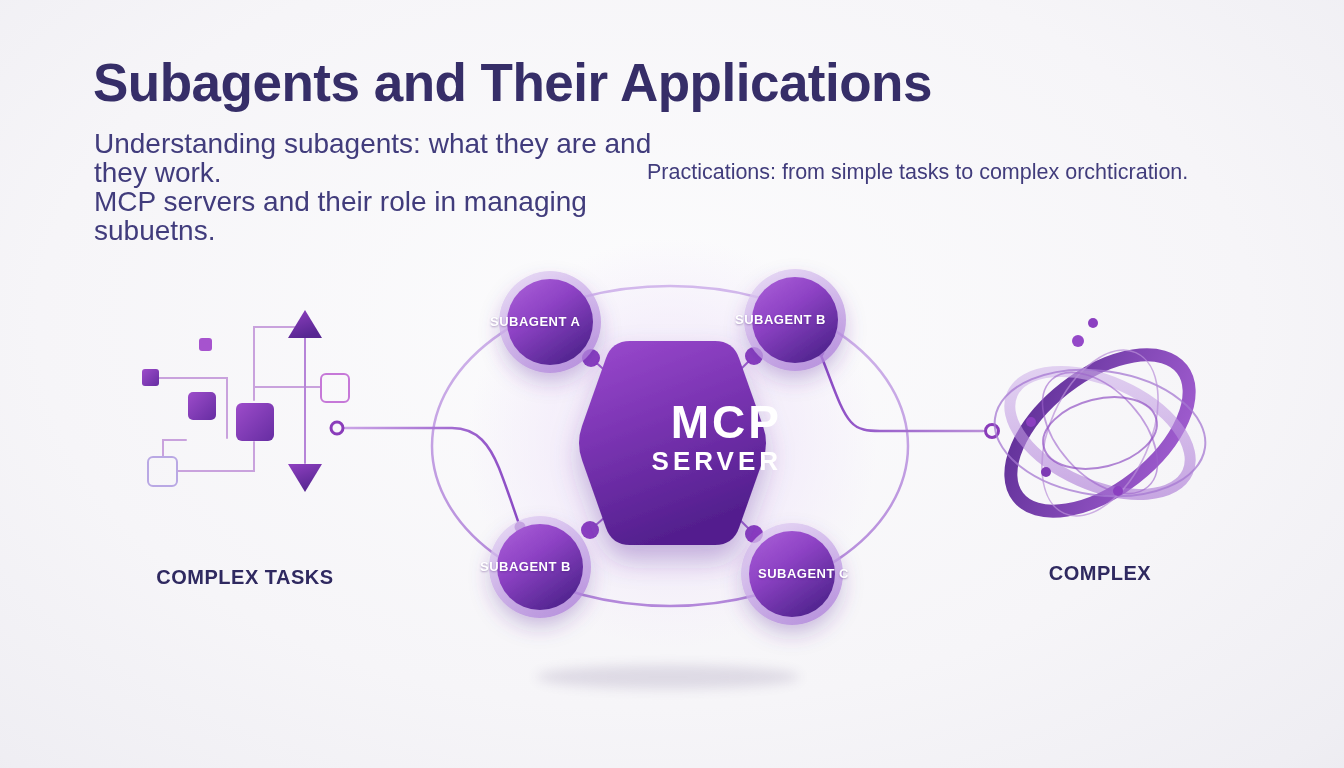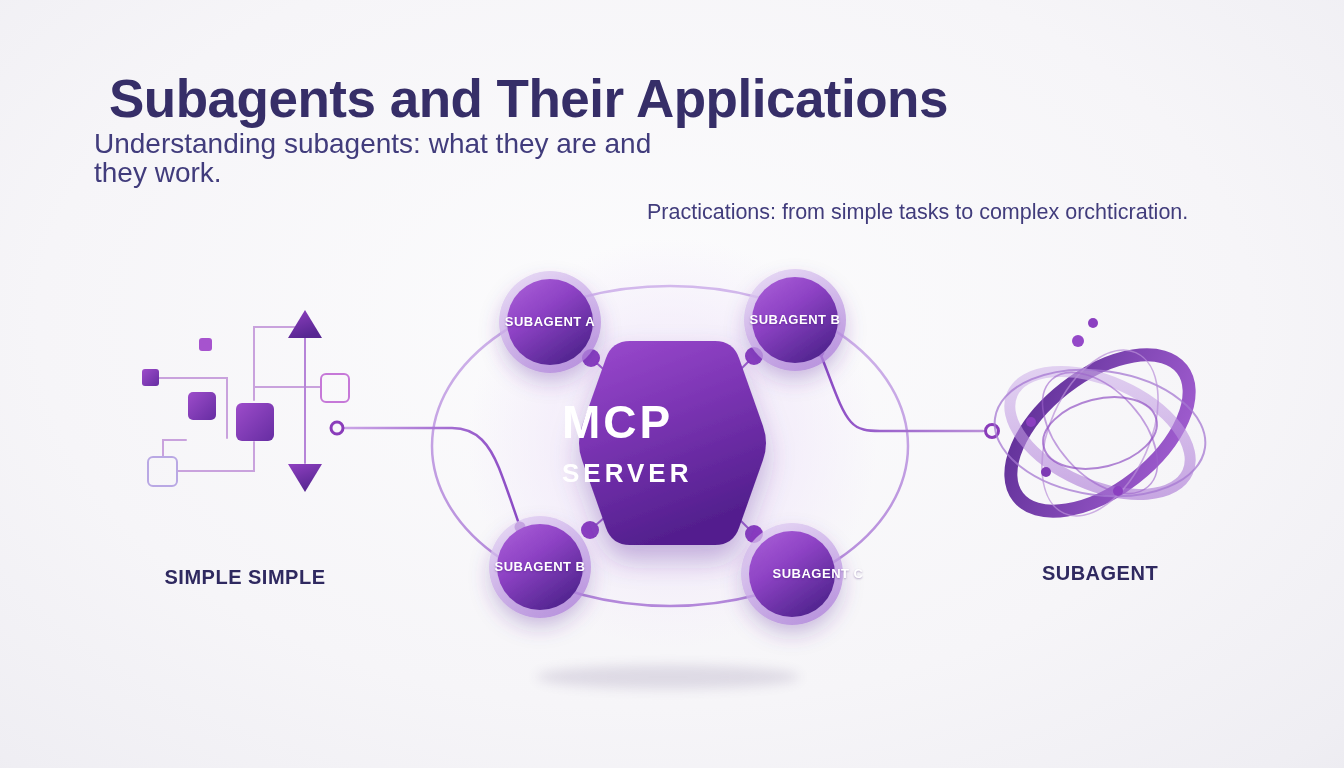--- a/index.html
+++ b/index.html
@@ -14,30 +14,30 @@
     left:93px;top:52px;width:1100px;
     font-size:53px;font-weight:bold;letter-spacing:-0.5px;
     color:#362e68;
   }
   .subtitle{
     left:94px;top:129px;width:600px;
     font-size:28px;line-height:29px;color:#413c7c;
   }
   .subtitle-right{
     left:647px;top:158px;width:640px;
-    font-size:21.5px;line-height:29px;color:#413c7c;margin-top:40px;
+    font-size:21.5px;line-height:29px;color:#413c7c;
   }
   .svg-layer{left:0;top:0;}
   .hex-label{
-    left:562px;top:398px;width:220px;text-align:left;color:#ffffff;
+    left:562px;top:398px;width:220px;text-align:right;color:#ffffff;
   }
   .hex-label .l1{font-size:46px;font-weight:bold;letter-spacing:3px;line-height:48px;}
-  .hex-label .l2{font-size:26px;font-weight:bold;letter-spacing:4px;line-height:30px;margin-top:12px;}
+  .hex-label .l2{font-size:26px;font-weight:bold;letter-spacing:4px;line-height:30px;}
   .bubble-label{
-    width:120px;text-align:center;color:#ffffff;
+    width:120px;color:#ffffff;
     font-size:13px;font-weight:bold;letter-spacing:0.5px;line-height:20px;
     text-shadow:0 1px 2px rgba(60,20,110,0.35);
   }
   .lbl-a{left:490px;top:312px;}
   .lbl-b{left:735px;top:310px;}
   .lbl-b2{left:480px;top:557px;}
   .lbl-c{left:758px;top:564px;}
   .caption{
     font-size:20px;font-weight:bold;letter-spacing:0.5px;color:#2f2960;text-align:center;
   }
@@ -191,36 +191,37 @@
     <g filter="url(#circShadow)">
       <circle cx="792" cy="574" r="51" fill="url(#ringGrad)" opacity="0.75"></circle>
       <circle cx="792" cy="574" r="43" fill="url(#circGrad)"></circle>
     </g>
 
     <path filter="url(#hexShadow)" d="M 630,341 L 715,341 Q 733,341 739,358 L 763,426 Q 769,443 763,460
              L 739,528 Q 733,545 715,545 L 630,545 Q 612,545 606,528
              L 582,460 Q 576,443 582,426 L 606,358 Q 612,341 630,341 Z" fill="url(#hexGrad)"></path>
   </svg>
 
-  <h1 class="abs page-title" style="margin:16px;">Subagents and Their Applications</h1>
+  <h1 class="abs page-title" style="margin:0;">Subagents and Their Applications</h1>
 
   <div class="abs subtitle">
     <div>Understanding subagents: what they are and they work.</div>
+    <div>MCP servers and their role in managing subuetns.</div>
   </div>
   <div class="abs subtitle-right">Practications: from simple tasks to complex orchticration.</div>
 
   <div class="abs hex-label">
     <div class="l1">MCP</div>
     <div class="l2">SERVER</div>
   </div>
 
   <div class="abs bubble-label lbl-a">SUBAGENT A</div>
   <div class="abs bubble-label lbl-b">SUBAGENT B</div>
   <div class="abs bubble-label lbl-b2">SUBAGENT B</div>
   <div class="abs bubble-label lbl-c">SUBAGENT C</div>
 
-  <div class="abs caption caption-left">SIMPLE SIMPLE</div>
+  <div class="abs caption caption-left">COMPLEX TASKS</div>
 
   <div class="abs caption caption-right">
-    <div>SUBAGENT</div>
+    <div>COMPLEX</div>
   </div>
 
 </div>
 
 </body></html>

